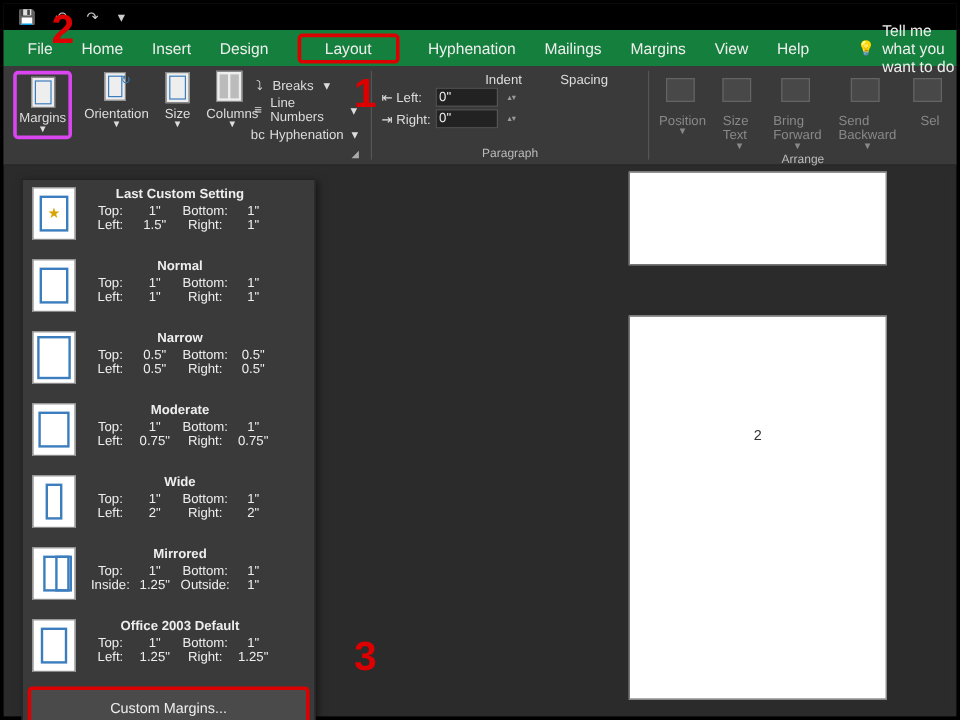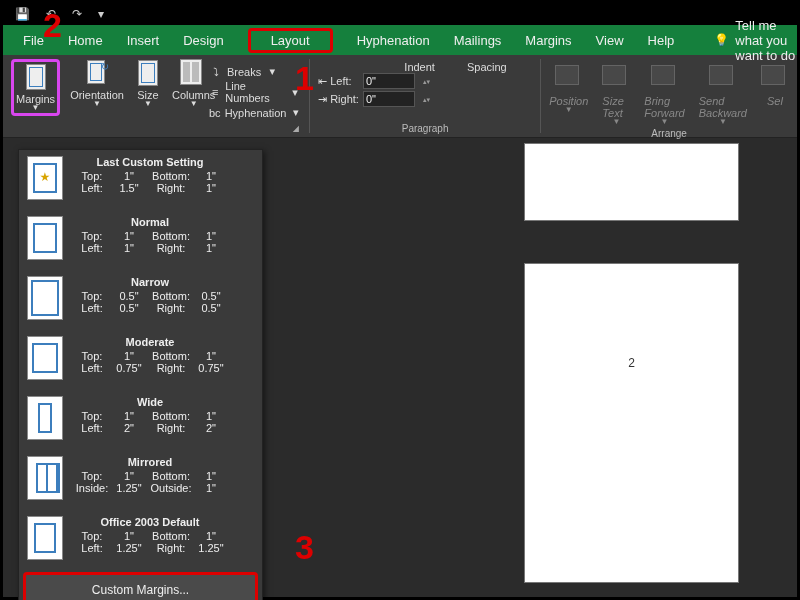--- a/index.html
+++ b/index.html
@@ -40,21 +40,21 @@
   .grp-label { font-size:10px; color:#bbb; text-align:center; padding:2px 0 1px 0; position:relative; }
   .grp-label .dial { position:absolute; right:2px; bottom:2px; font-size:8px; color:#aaa; cursor:pointer; }
 
   .indent-grid { display:grid; grid-template-columns:auto 56px 12px; gap:2px 4px; font-size:11px; align-items:center; }
   .indent-grid input { width:52px; background:#222; border:1px solid #555; color:#eee; font-size:11px; padding:1px 2px; }
   .spin { font-size:7px; line-height:5px; color:#999; display:flex; flex-direction:column; }
   .ind-head { font-size:11px; color:#ddd; text-align:right; }
   .spc-head { font-size:11px; color:#ddd; text-align:center; padding-left:14px; }
 
   .arrange { display:flex; gap:14px; align-items:flex-start; padding-top:6px; }
-  .arrange .big-btn { color:#888;font-style:italic; }
+  .arrange .big-btn { color:#888; }
   .arrange .ic { opacity:0.55; }
   .shape { width:24px; height:20px; border:1px solid #888; background:#555; }
 
   
   .margins-btn-hi { border:3px solid #d946ef; border-radius:4px; padding:1px 2px; }
   .dropdown { position:absolute; left:15px; top:146px; width:245px; background:#3a3a3a; border:1px solid #222; z-index:5; box-shadow:2px 2px 6px rgba(0,0,0,.5);text-align:center; }
   .preset { display:flex; align-items:flex-start; padding:6px 8px 10px 8px; gap:12px; cursor:pointer; }
   .p-icon { width:36px; height:44px; border:1px solid #888; background:#fff; position:relative; flex-shrink:0; }
   .p-icon:before { content:""; position:absolute; border:2px solid #3c7ebd; }
   .p-last:before  { inset:6px 5px; }

